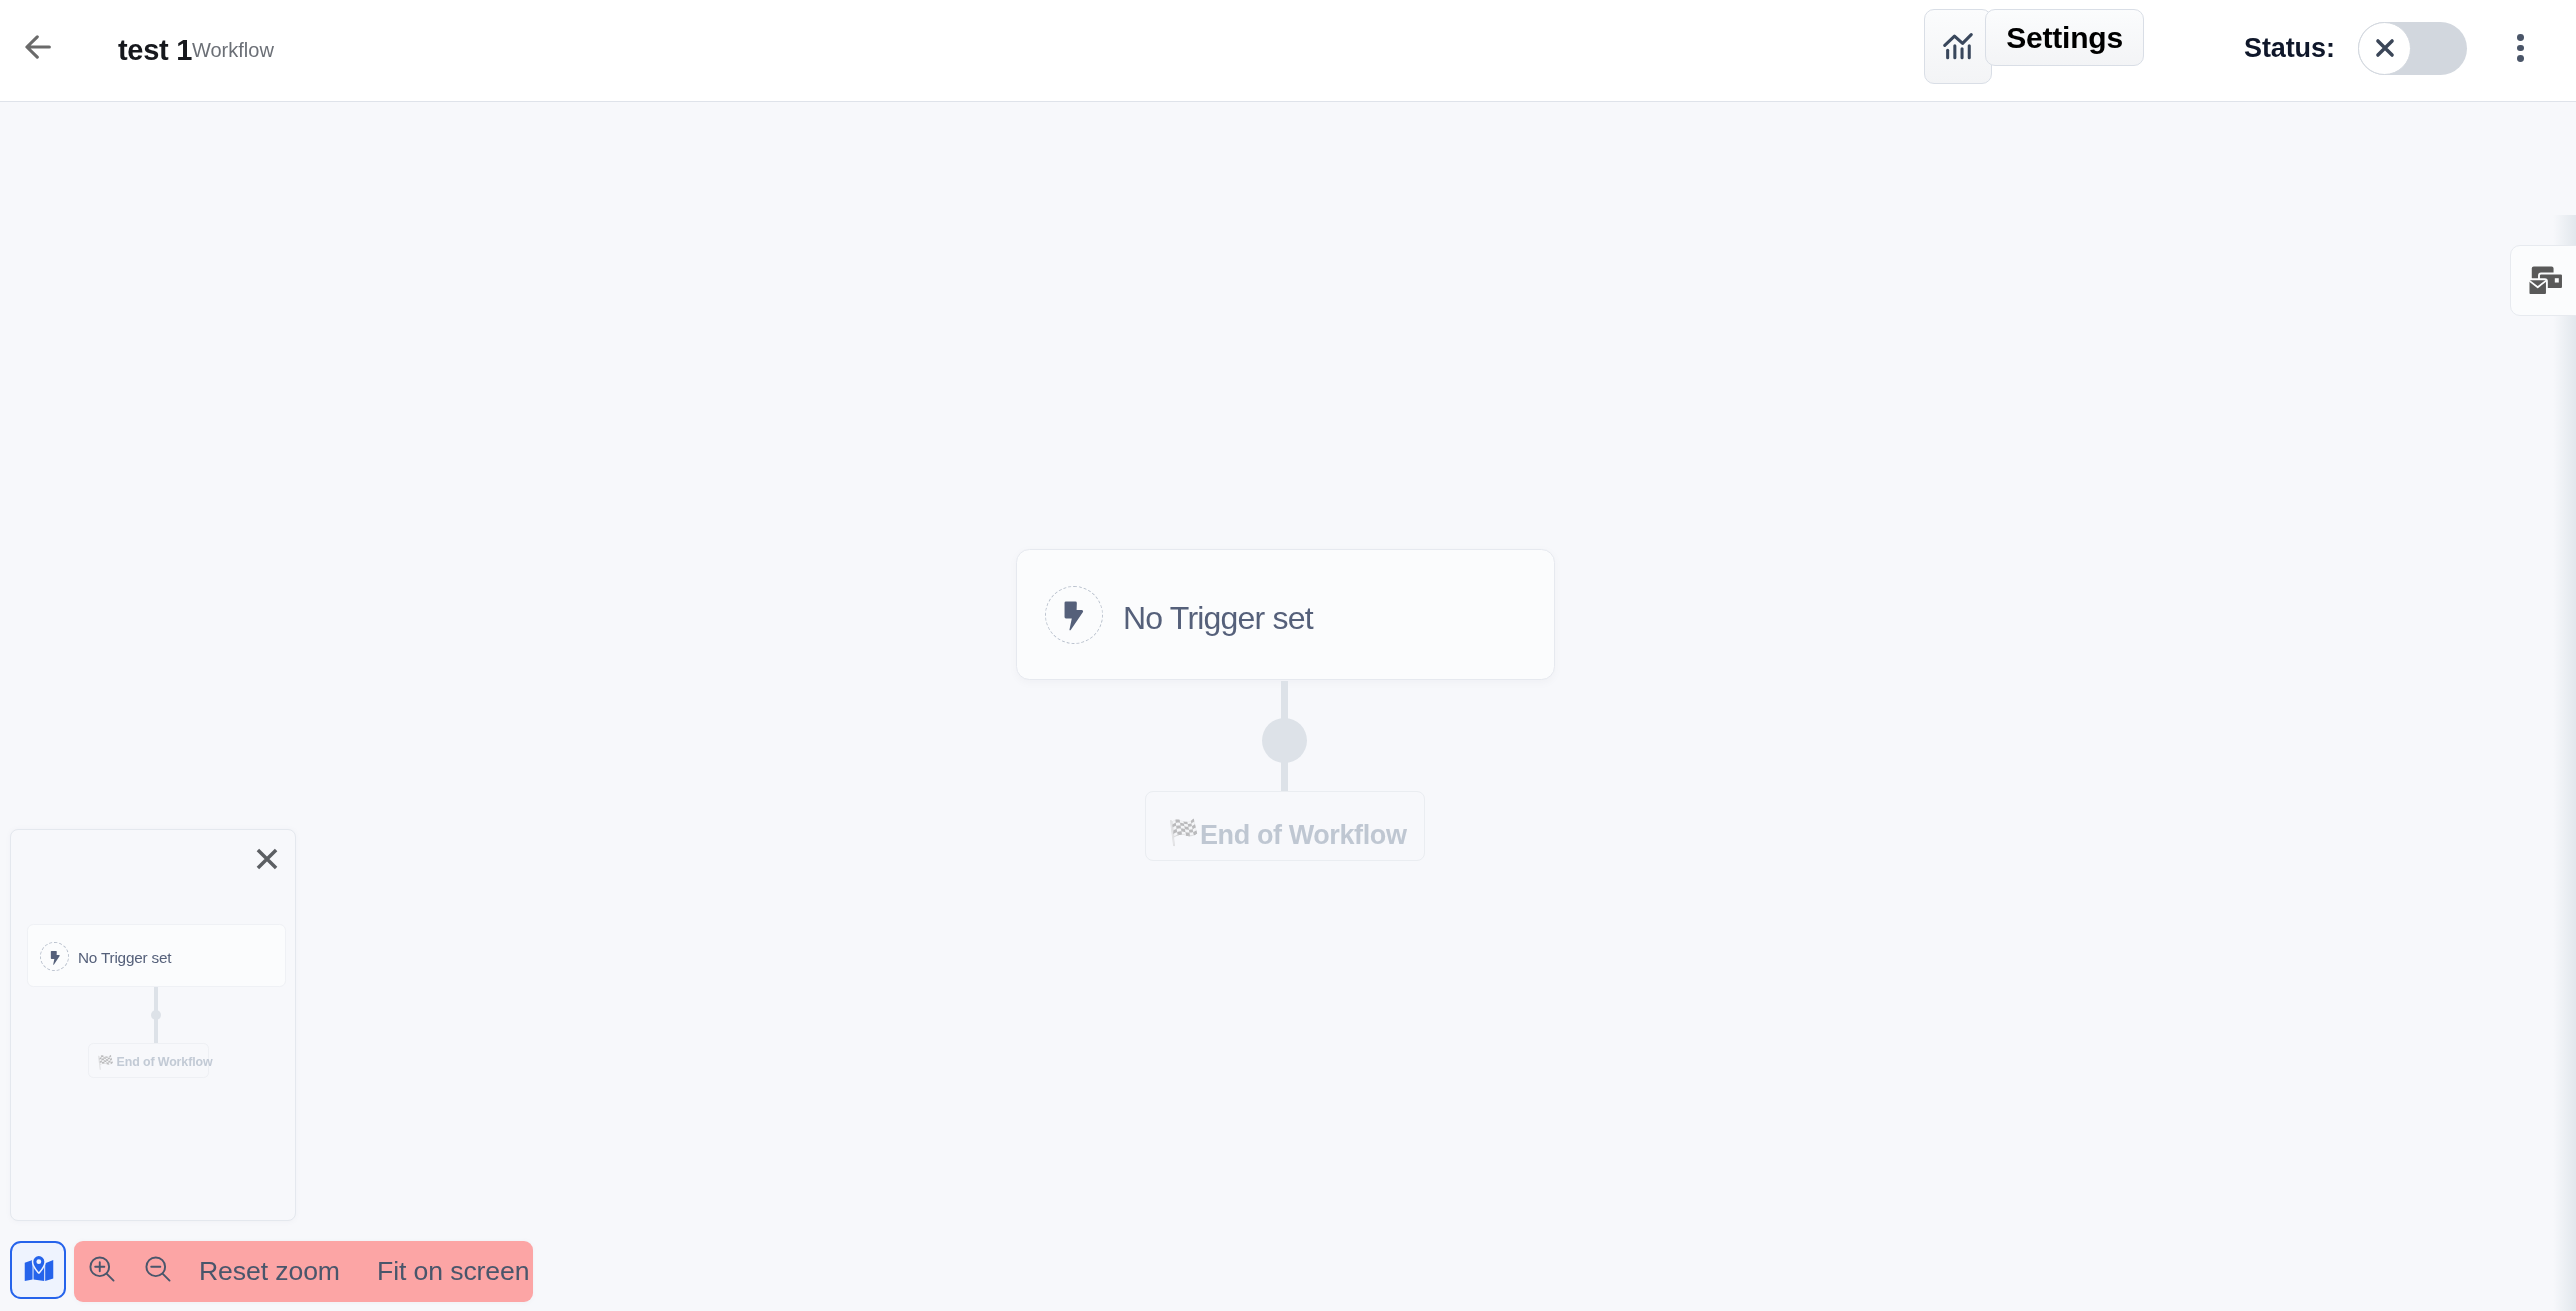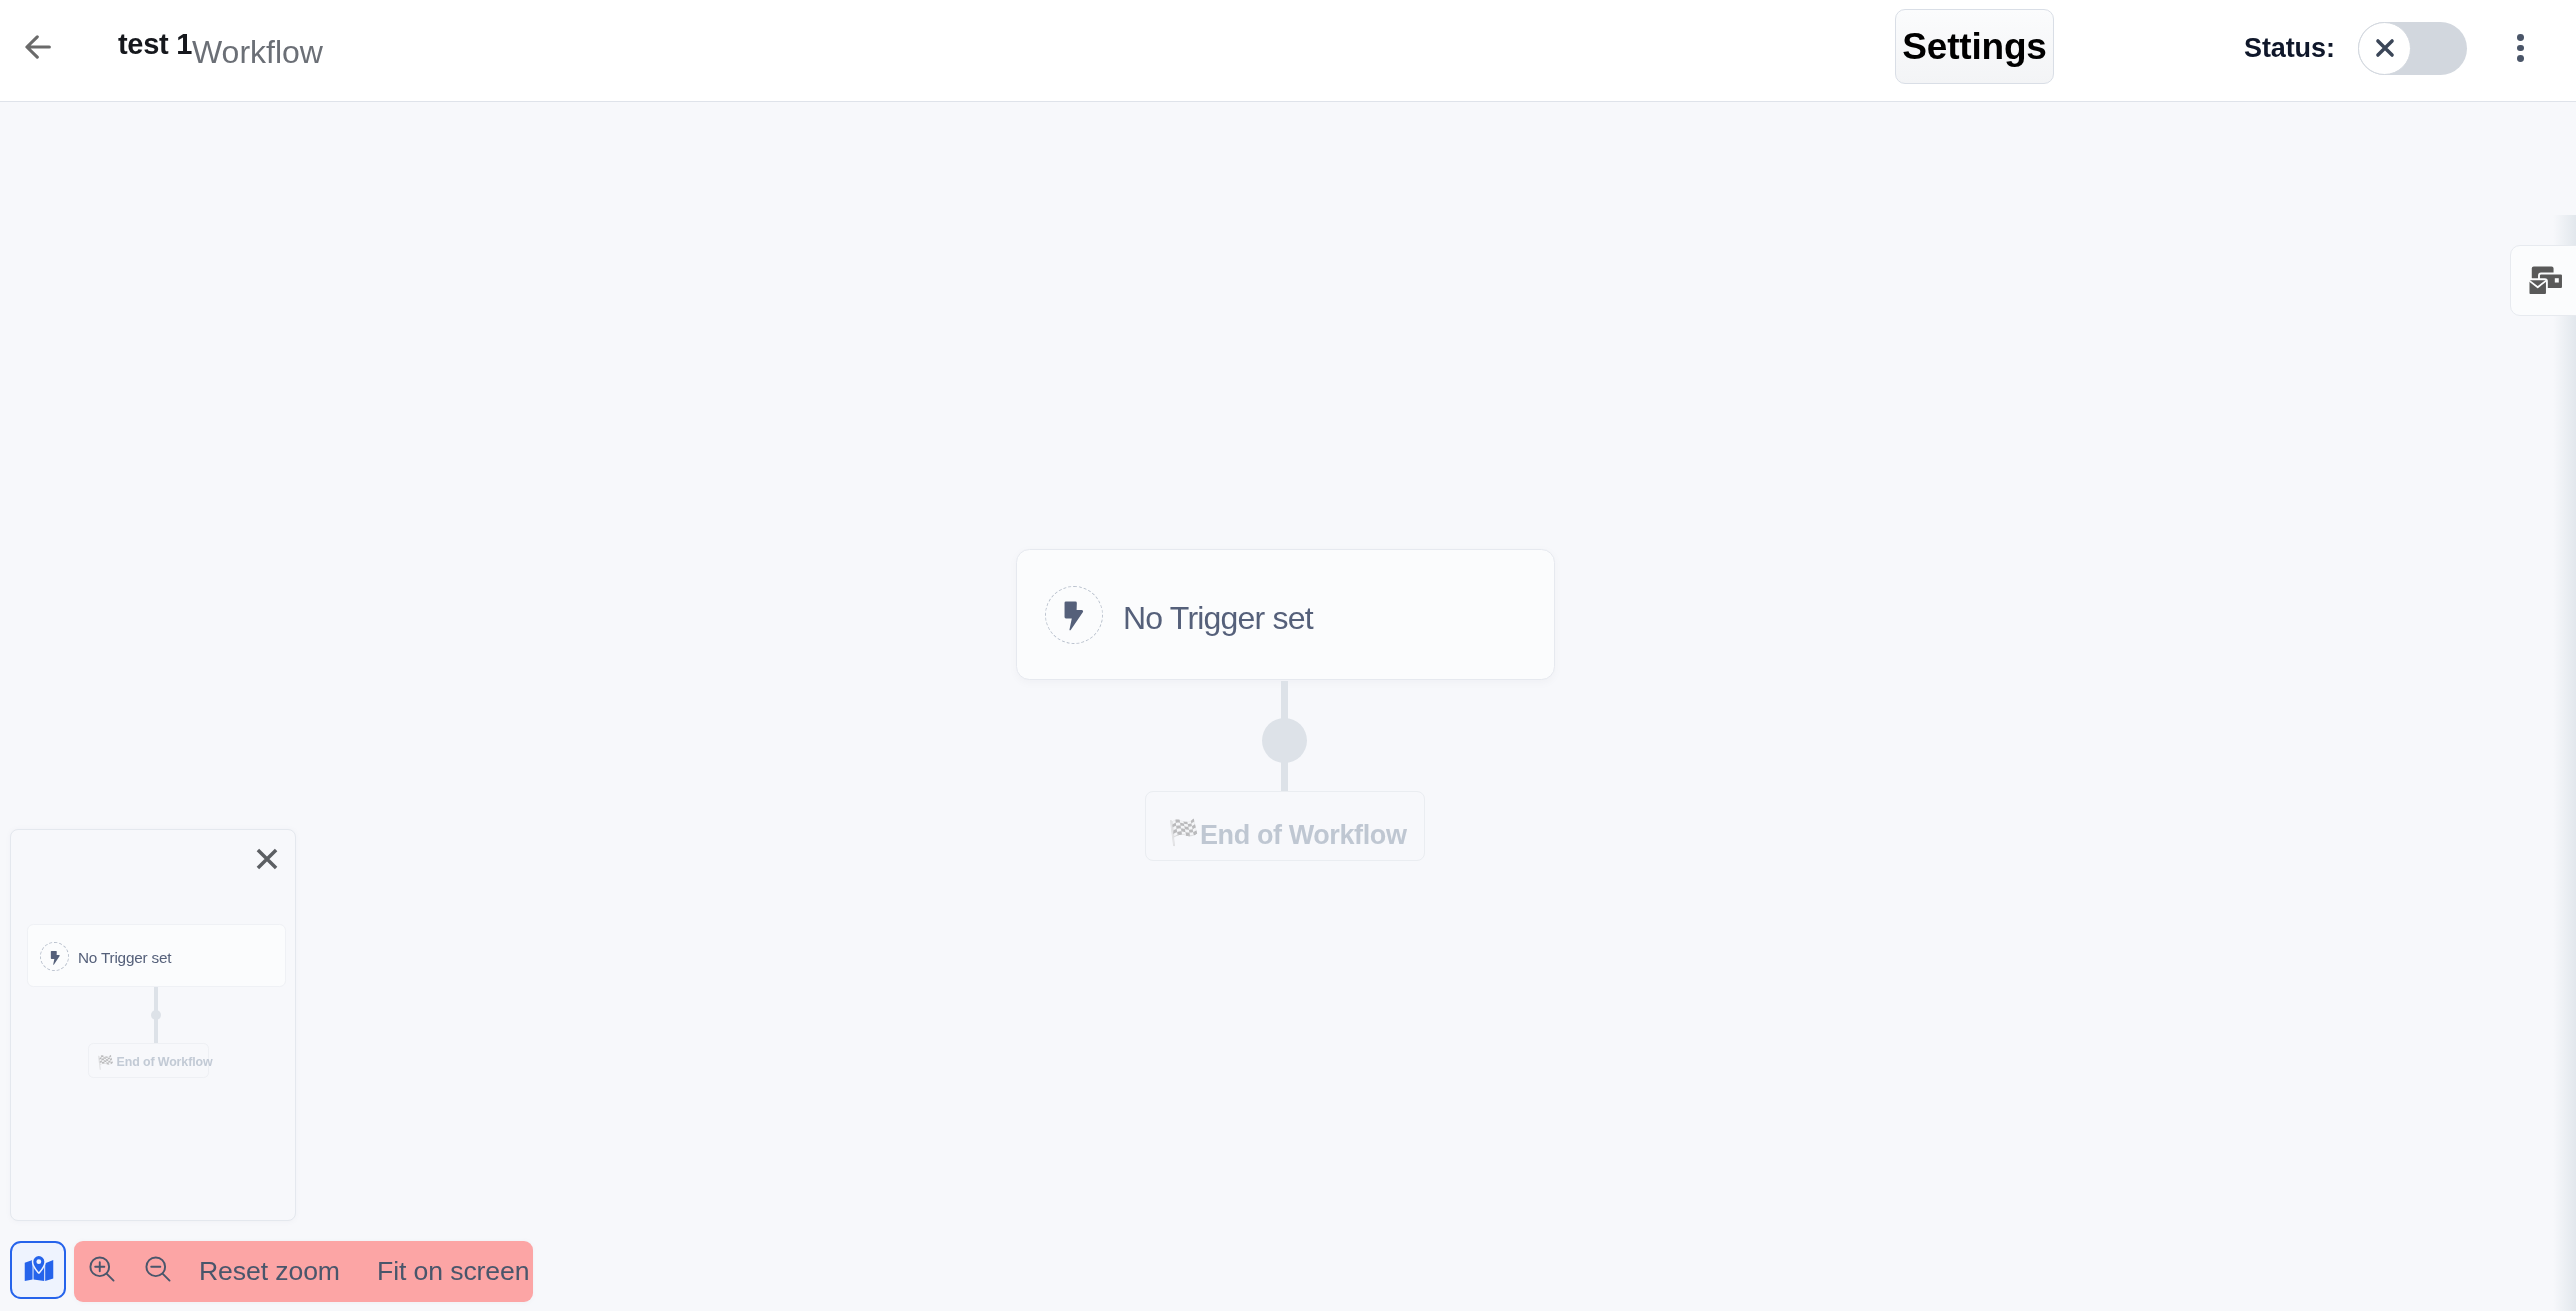--- a/index.html
+++ b/index.html
@@ -6,29 +6,29 @@
   html,body{width:2576px;height:1311px;overflow:hidden;}
   body{font-family:"Liberation Sans",sans-serif;background:#f7f8fb;color:#2d3748;}
   .app{position:relative;width:2576px;height:1311px;}
 
   
   .header{position:absolute;left:0;top:0;width:2576px;height:102px;background:#fff;
           border-bottom:1.8px solid #dfe3ea;display:flex;align-items:center;}
   .back-btn{width:26px;height:24px;margin-left:25px;margin-top:-6.3px;display:flex;align-items:center;justify-content:center;}
   .wf-meta{margin-left:67px;display:flex;flex-direction:row;justify-content:center;}
   .wf-title{font-size:29px;font-weight:700;color:#16181d;letter-spacing:-0.3px;line-height:1.15;}
-  .wf-sub{font-size:32px;color:#6b6f76;line-height:1.3;margin-top:3.6px;}
+  .wf-sub{font-size:20px;color:#6b6f76;line-height:1.3;margin-top:3.6px;}
   .hdr-right{position:absolute;left:0;top:0;width:2576px;height:100px;}
   .icon-btn{position:absolute;left:1924px;top:9px;width:68px;height:75px;border:1.4px solid #d9dee6;
             border-radius:10px;background:linear-gradient(180deg,#fbfcfd 0%,#f3f4f6 100%);
             display:flex;align-items:center;justify-content:center;}
-  .settings-btn{position:absolute;left:1895px;top:9px;width:159px;height:75px;border:1.4px solid #d9dee6;
+  .settings-btn{position:absolute;left:1985px;top:9px;width:159px;height:57px;border:1.4px solid #d9dee6;
             border-radius:10px;background:linear-gradient(180deg,#fbfcfd 0%,#f3f4f6 100%);
             display:flex;align-items:center;justify-content:center;
-            font-size:37px;font-weight:700;color:#000;letter-spacing:-0.2px;}
+            font-size:30px;font-weight:700;color:#000;letter-spacing:-0.2px;}
   .status-label{position:absolute;left:2244px;top:33px;font-size:27px;font-weight:700;color:#0f172a;letter-spacing:-0.1px;}
   .toggle{position:absolute;left:2358px;top:21.6px;width:109px;height:53px;border-radius:27px;background:#d2d7de;}
   .toggle-knob{position:absolute;left:0px;top:0px;width:53px;height:53px;border-radius:50%;background:#fff;
                border:1.4px solid #d2d7de;display:flex;align-items:center;justify-content:center;}
   .kebab{position:absolute;left:2517px;top:34px;width:7.2px;height:28px;display:flex;flex-direction:column;
          align-items:center;justify-content:space-between;}
   .kebab i{display:block;width:6.8px;height:6.8px;border-radius:50%;background:#4a5568;}
 
   
   .banner{position:absolute;left:0;top:102px;width:2576px;height:113px;

